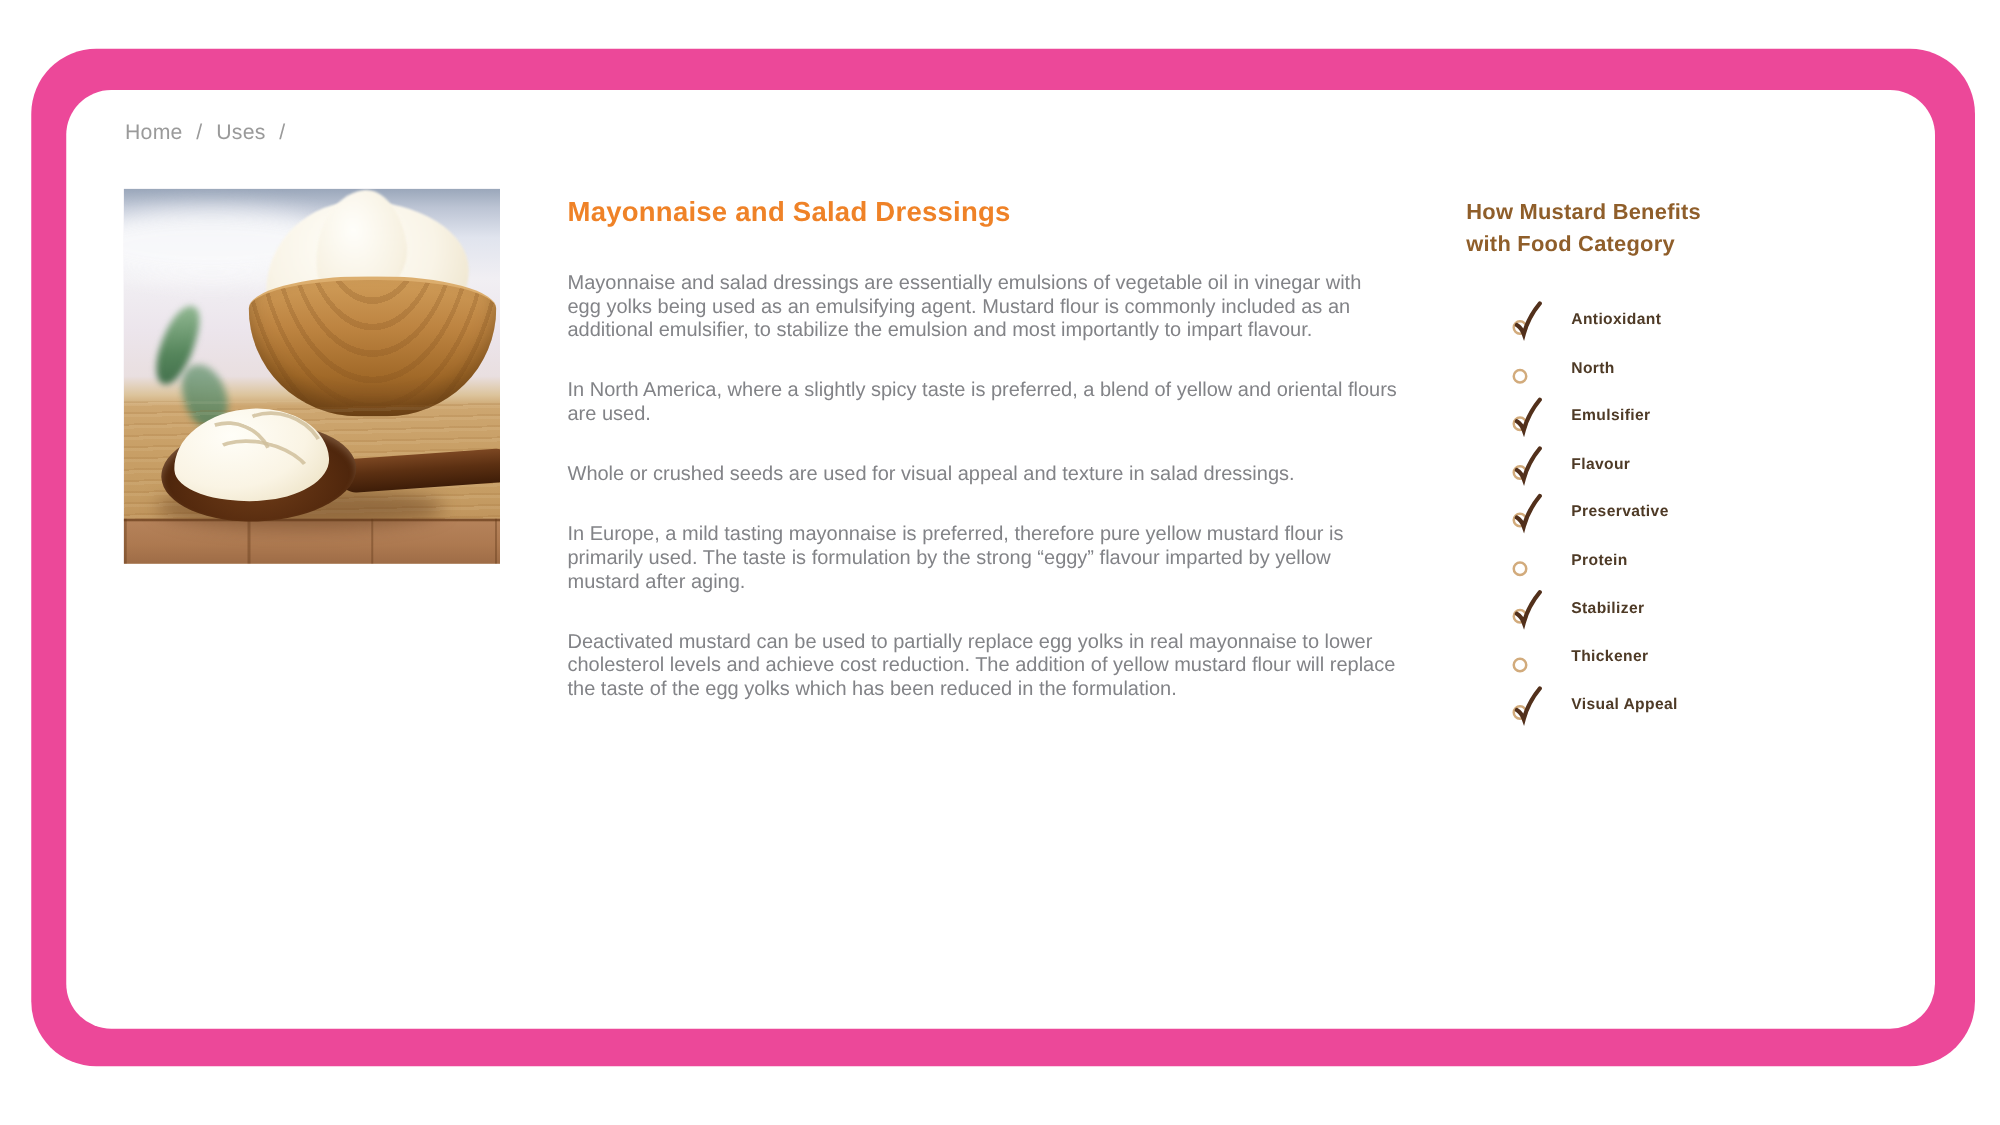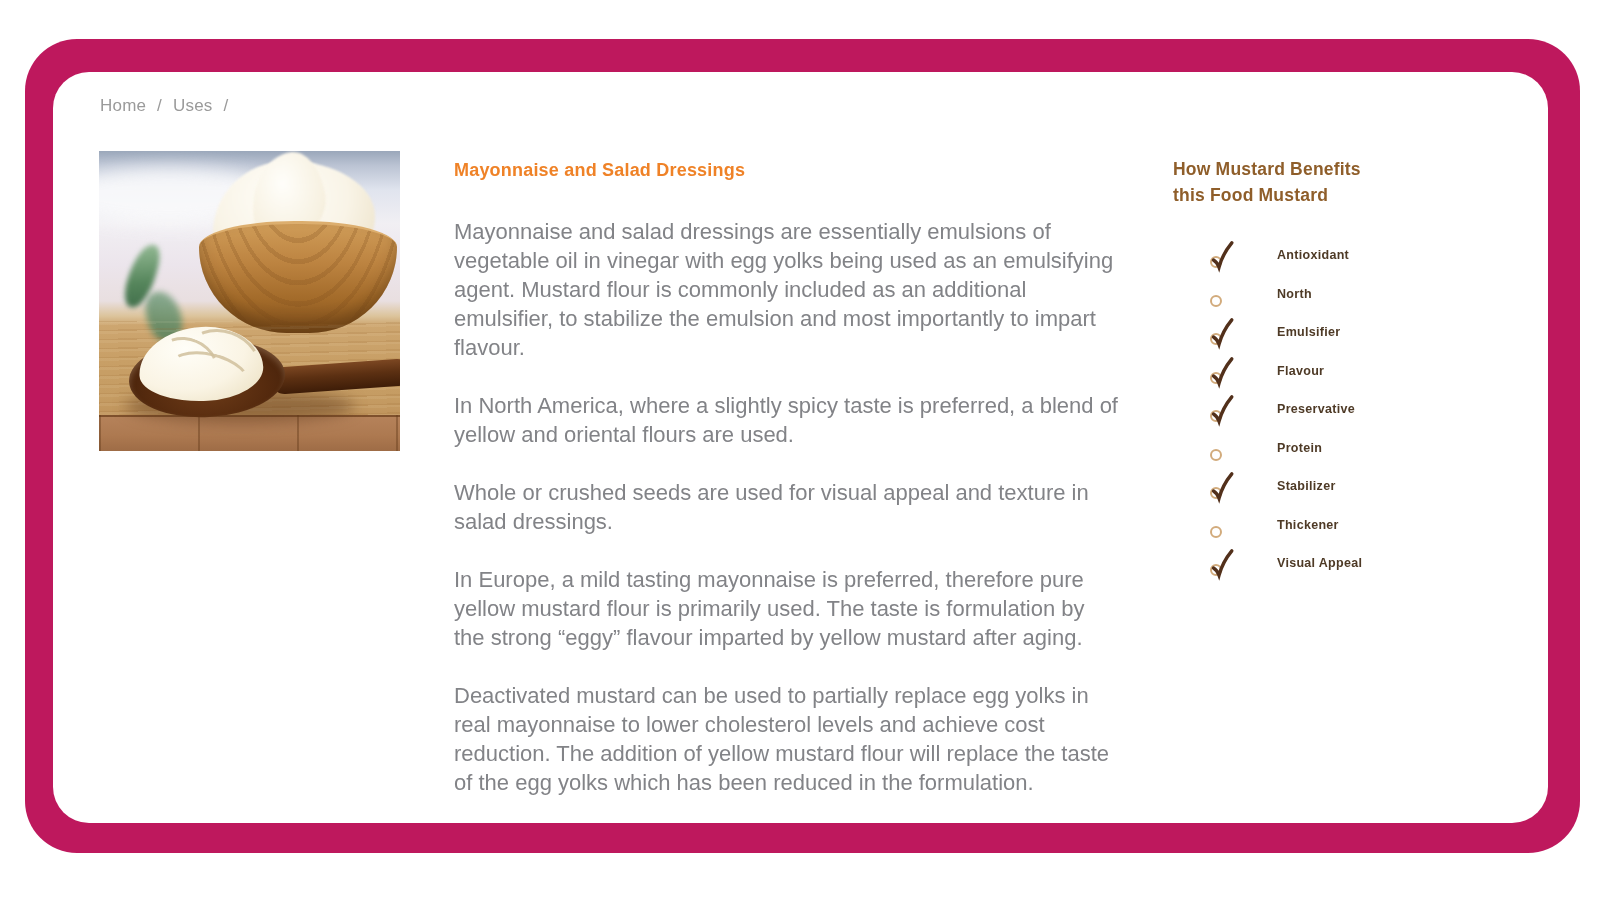--- a/index.html
+++ b/index.html
@@ -7,58 +7,58 @@
   body {
     width: 1600px; height: 900px;
     background: #ffffff;
     font-family: "Liberation Sans", sans-serif;
     position: relative;
     overflow: hidden;
   }
   .frame {
     position: absolute; left: 25px; top: 39px;
     width: 1555px; height: 814px;
-    background: #be185d;
+    background: #ec4899;
     border-radius: 52px;
   }
   .card {
     position: absolute; left: 28px; top: 33px;
     width: 1495px; height: 751px;
     background: #ffffff;
     border-radius: 36px;
   }
   
   .breadcrumb {
     position: absolute; left: 47px; top: 24px;
     font-size: 17px; color: #9a9a9a; letter-spacing: .2px;
   }
   .breadcrumb a { color: #9a9a9a; text-decoration: none; cursor: pointer; }
   .breadcrumb .sep { margin: 0 6px; }
 
   
   .article { position: absolute; left: 401px; top: 86px; width: 664px; }
   .article h1 {
     margin: 0 0 35px 0;
-    font-size: 18px; line-height: 24px; font-weight: bold;
+    font-size: 22px; line-height: 24px; font-weight: bold;
     color: #ef8227; letter-spacing: .2px;
   }
   .article p {
     margin: 0 0 29px 0;
-    font-size: 22px; line-height: 29px;
+    font-size: 16px; line-height: 19px;
     color: #828387;
   }
 
   
   .sidebar { position: absolute; left: 1108px; top: 84px; width: 372px; margin-left: 12px; }
   .sidebar h2 {
     margin: 0; font-size: 17.5px; line-height: 26px;
     font-weight: bold; color: #8f5e2a; letter-spacing: .2px;
   }
   .benefits { margin: 32px 0 0 0; padding: 0 0 0 37px; list-style: none; }
-  .benefits li { display: flex; align-items: center; height: 30px; margin-bottom: 8.5px; gap: 20px; }
+  .benefits li { display: flex; align-items: center; height: 30px; margin-bottom: 8.5px; }
   .mark { position: relative; width: 23px; height: 30px; flex: 0 0 auto; }
   .mark .circle {
     position: absolute; left: 0; bottom: 2px;
     width: 12px; height: 12px;
     border: 2.5px solid #d2ab7c; border-radius: 50%;
     background: #fff;
   }
   .mark svg.tick { position: absolute; left: 0; top: 0; overflow: visible; }
   .lbl {
     margin-left: 24px;
@@ -205,21 +205,21 @@
       <p>Mayonnaise and salad dressings are essentially emulsions of vegetable oil in vinegar with egg yolks being used as an emulsifying agent. Mustard flour is commonly included as an additional emulsifier, to stabilize the emulsion and most importantly to impart flavour.</p>
       <p>In North America, where a slightly spicy taste is preferred, a blend of yellow and oriental flours are used.</p>
       <p>Whole or crushed seeds are used for visual appeal and texture in salad dressings.</p>
       <p>In Europe, a mild tasting mayonnaise is preferred, therefore pure yellow mustard flour is primarily used. The taste is formulation by the strong “eggy” flavour imparted by yellow mustard after aging.</p>
       <p>Deactivated mustard can be used to partially replace egg yolks in real mayonnaise to lower cholesterol levels and achieve cost reduction. The addition of yellow mustard flour will replace the taste of the egg yolks which has been reduced in the formulation.</p>
     </main>
 
     <aside class="sidebar">
       <h2>
         <span>How Mustard Benefits</span><br>
-        <span>this Food Mustard</span>
+        <span>with Food Category</span>
       </h2>
       <ul class="benefits" id="benefits-list">
   <li>
     <span class="mark">
       <span class="circle"></span>
       <svg class="tick" width="23" height="30" viewBox="0 0 23 30">
         <path d="M3.5 20 C6 21.5 8 24.5 9 27.2 C11.5 18 17.5 8 21.8 2.8" fill="none" stroke="#52301b" stroke-width="3.4" stroke-linecap="round"></path>
       </svg>
     </span>
     <span class="lbl">Antioxidant</span>

